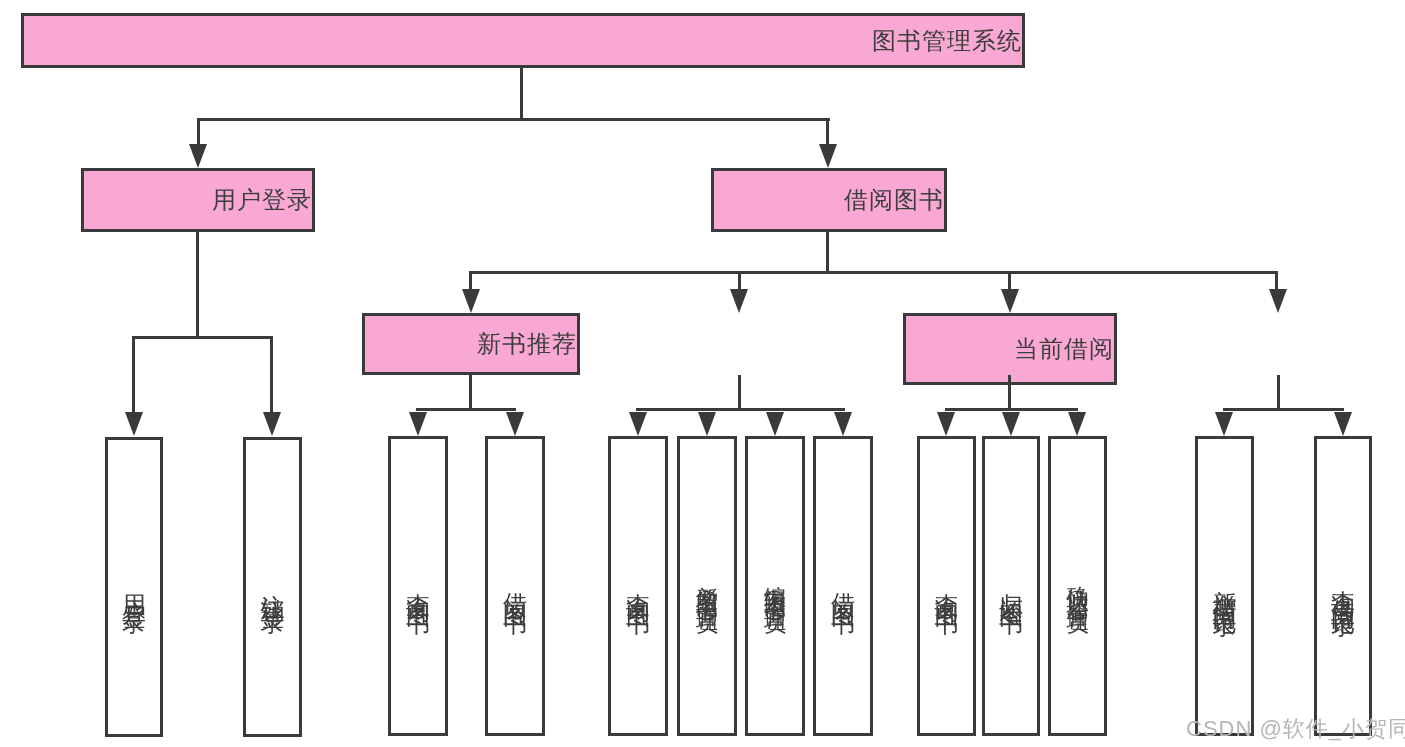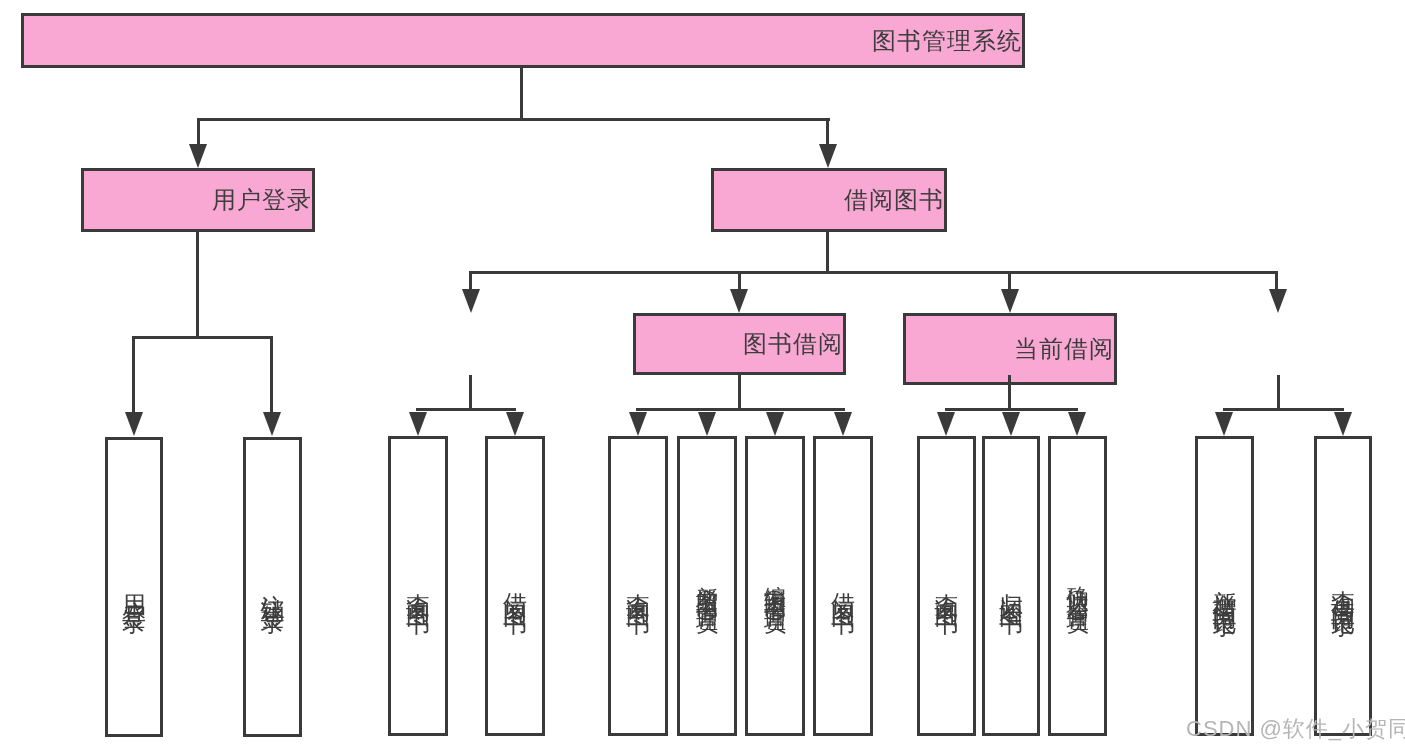--- a/index.html
+++ b/index.html
@@ -113,22 +113,22 @@
   <div class="hline" style="left:469px; top:271px; width:809px;"></div>
   <div class="vline" style="left:469px; top:271px; height:20px;"></div>
   <div class="arrow" style="left:462px; top:289px;"></div>
   <div class="vline" style="left:738px; top:271px; height:20px;"></div>
   <div class="arrow" style="left:730px; top:289px;"></div>
   <div class="vline" style="left:1008px; top:271px; height:20px;"></div>
   <div class="arrow" style="left:1001px; top:289px;"></div>
   <div class="vline" style="left:1275px; top:271px; height:20px;"></div>
   <div class="arrow" style="left:1269px; top:289px;"></div>
 
-  <div class="node" style="left:633px; top:313px; width:213px; height:62px;">
-    <span>图书借阅</span>
+  <div class="node" style="left:362px; top:313px; width:218px; height:62px;">
+    <span>新书推荐</span>
   </div>
   <div class="node" style="left:903px; top:313px; width:214px; height:72px;">
     <span>当前借阅</span>
   </div>
 
   <div class="vline" style="left:469px; top:375px; height:33px;"></div>
   <div class="hline" style="left:416px; top:408px; width:100px;"></div>
   <div class="arrow" style="left:409px; top:412px;"></div>
   <div class="arrow" style="left:506px; top:412px;"></div>
 

